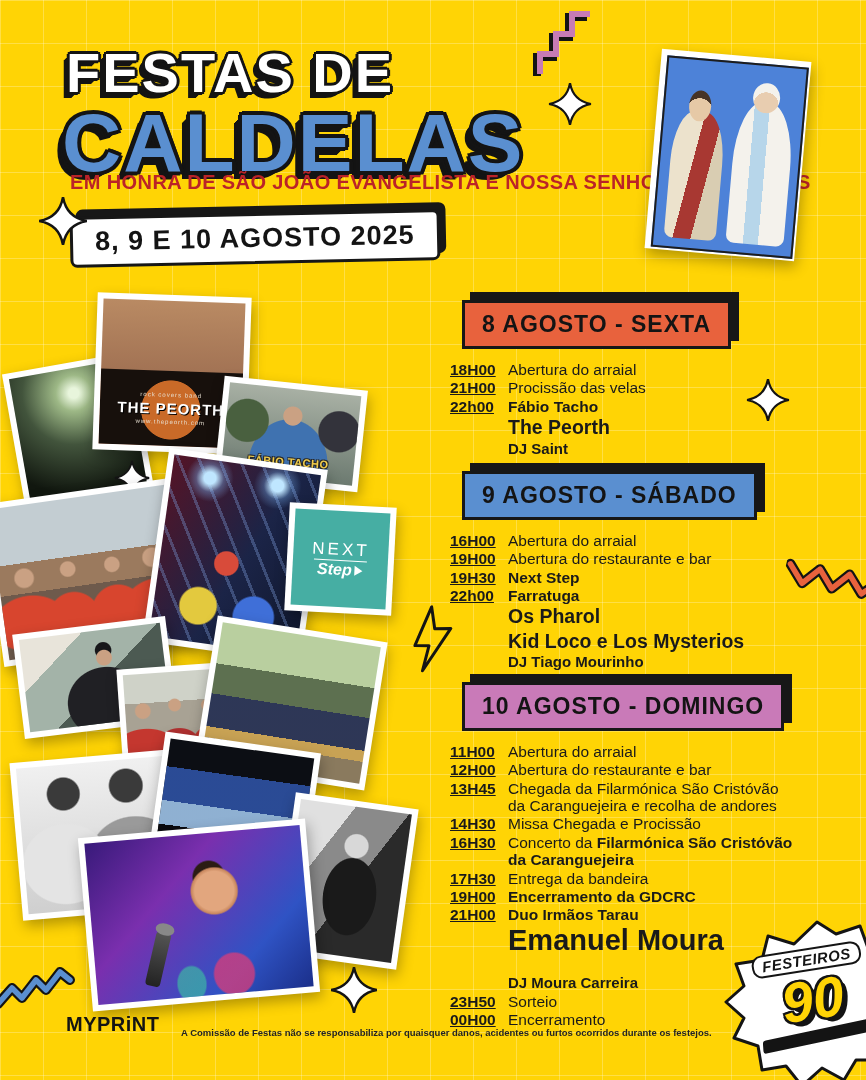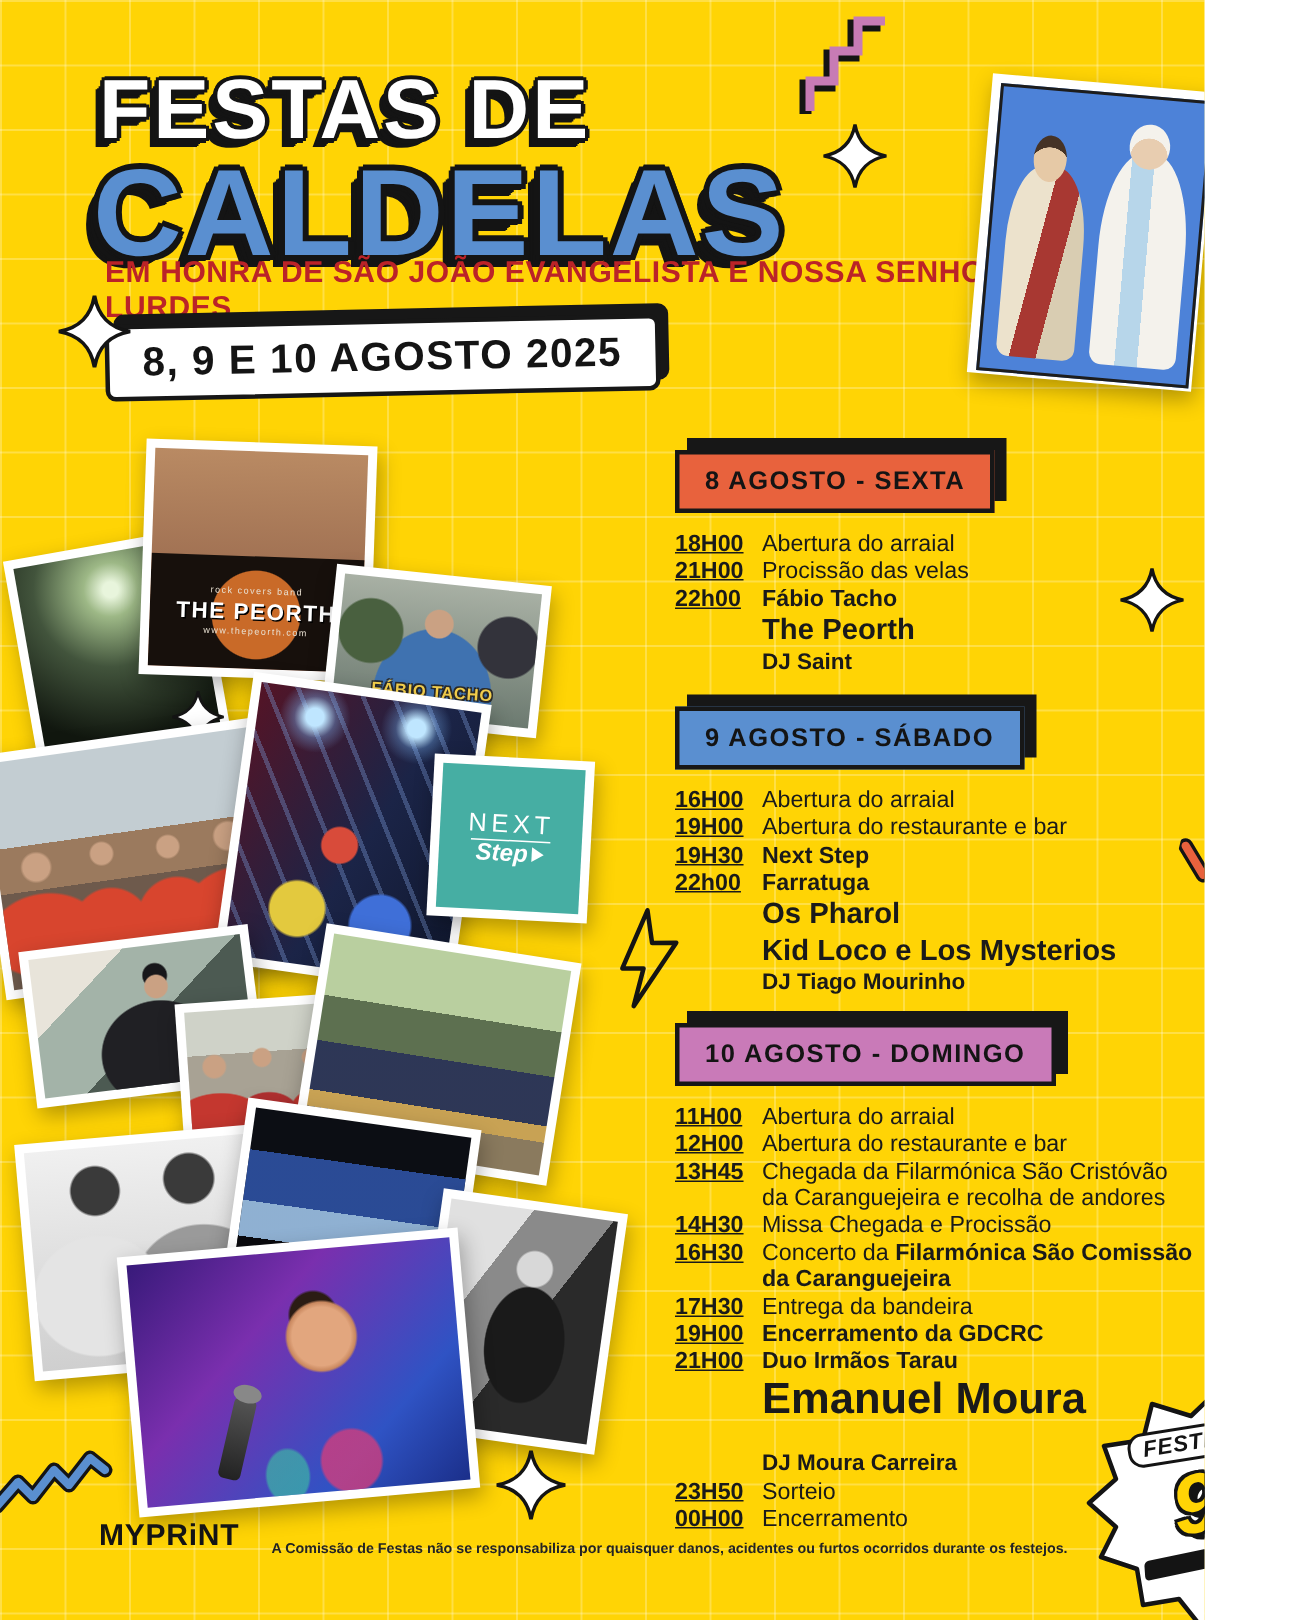--- a/index.html
+++ b/index.html
@@ -1,17 +1,17 @@
 <!DOCTYPE html>
 <html><head>
 <meta charset="utf-8">
 <style>
   html,body{margin:0;padding:0;}
   #poster{
-    position:relative;width:803px;height:1080px;overflow:hidden;
+    position:relative;width:866px;height:1080px;overflow:hidden;
     font-family:"Liberation Sans",sans-serif;color:#1a1a1a;
     background-color:#FFD405;
     background-image:
       linear-gradient(rgba(255,255,255,.26) 1px, transparent 1px),
       linear-gradient(90deg, rgba(255,255,255,.26) 1px, transparent 1px);
     background-size:43px 43px;
   }
   .abs{position:absolute;}
 
   
@@ -25,21 +25,21 @@
       -5px 5px 0 #141414,-6px 6px 0 #141414,-7px 7px 0 #141414,-8px 8px 0 #141414;}
   .subtitle{left:70px;top:171px;font-size:20px;font-weight:700;color:#BB2328;letter-spacing:.4px;}
   .datebadge{left:70px;top:213px;background:#fff;border:3px solid #171717;border-radius:7px;
     padding:7px 22px;font-size:27px;font-weight:900;letter-spacing:1px;color:#141414;
     box-shadow:6px -7px 0 #171717;transform:rotate(-1.2deg);}
 
   
   .section{position:absolute;left:450px;width:402px;}
   .sec1{top:300px;} .sec2{top:471px;} .sec3{top:682px;}
   .sec-header{display:inline-block;border:3px solid #171717;box-shadow:8px -8px 0 #171717;
-    padding:8px 17px;font-size:17px;font-weight:900;letter-spacing:1px;color:#141414;margin-bottom:12px;}
+    padding:8px 17px;font-size:23px;font-weight:900;letter-spacing:1px;color:#141414;margin-bottom:12px;margin-left:12px;}
   .sec-rows .row{display:flex;align-items:flex-start;margin-bottom:1px;}
   .sec-rows .time{flex:0 0 58px;font-weight:600;text-decoration:underline;}
   .sec-rows .label{flex:1;}
   .sec3 .sec-rows .label{max-width:292px;}
   .row.md{font-size:15.5px;line-height:1.12;}
   .row.lg{font-size:19.5px;line-height:1.15;margin-bottom:2px;}
   .row.sm{font-size:15px;line-height:1.12;}
   .row.xl{font-size:29px;line-height:1.08;margin-bottom:19px;}
   .row b{font-weight:800;}
 
@@ -356,21 +356,21 @@
         <div class="row md">
           <span class="time">13H45</span>
           <span class="label">Chegada da Filarmónica São Cristóvão da Caranguejeira e recolha de andores</span>
         </div>
         <div class="row md">
           <span class="time">14H30</span>
           <span class="label">Missa Chegada e Procissão</span>
         </div>
         <div class="row md">
           <span class="time">16H30</span>
-          <span class="label">Concerto da <b>Filarmónica São Comissão da Caranguejeira</b></span>
+          <span class="label">Concerto da <b>Filarmónica São Cristóvão da Caranguejeira</b></span>
         </div>
         <div class="row md">
           <span class="time">17H30</span>
           <span class="label">Entrega da bandeira</span>
         </div>
         <div class="row md">
           <span class="time">19H00</span>
           <span class="label"><b>Encerramento da GDCRC</b></span>
         </div>
         <div class="row md">

